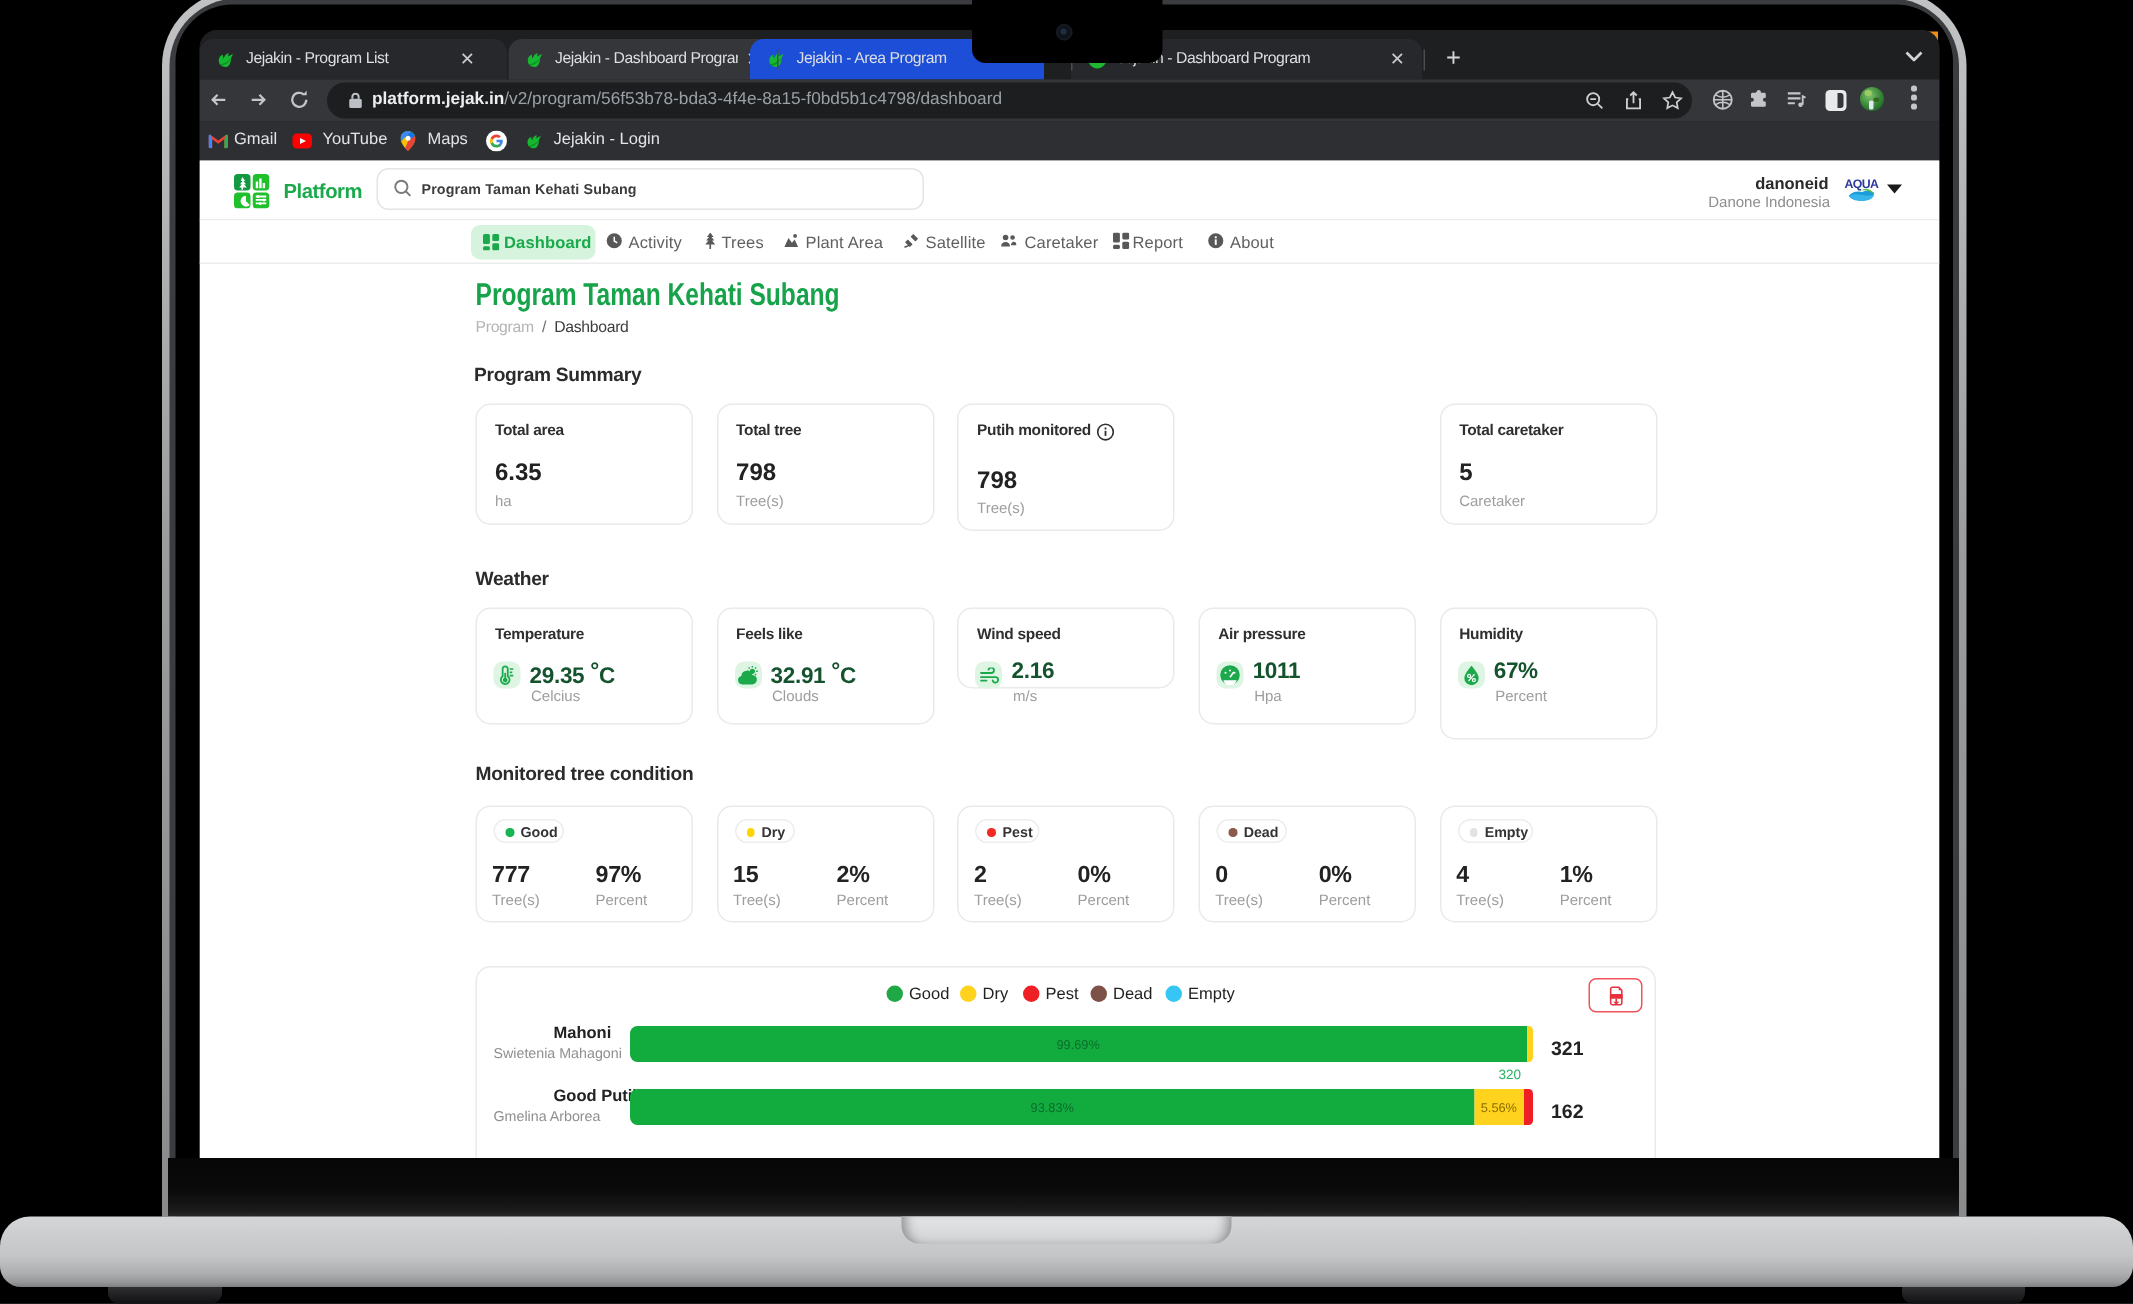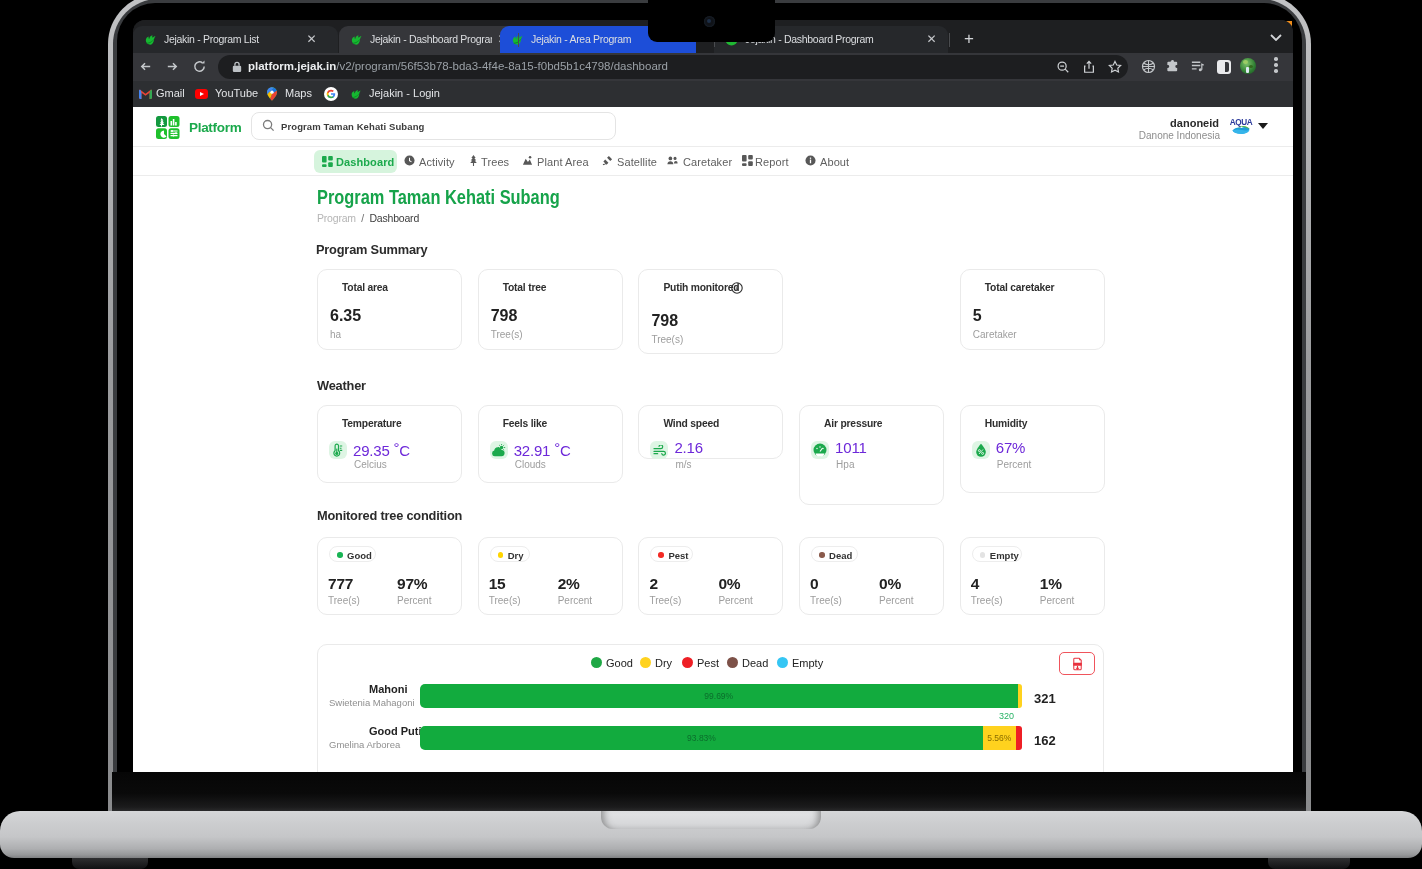--- a/index.html
+++ b/index.html
@@ -65,26 +65,26 @@
   #pgnav { position:absolute; left:0; top:40px; width:100%; height:29px; background:#fff; border-bottom:1px solid #ececec; }
   .nav-item { position:absolute; top:0px; height:29px; font-size:11px; color:#5f5f5f; }
   .nav-item .lbl { position:absolute; left:15px; top:9px; white-space:nowrap; letter-spacing:.1px; }
   .nav-item .ico { position:absolute; left:0; top:8px; width:11px; height:11px; }
   #nav-dash { left:181px; top:3px; width:83px; height:23px; background:#d6f4dd; border-radius:6px; color:#1ba94c; font-weight:bold; }
   #nav-dash .ico { left:8px; top:6px; }
   #nav-dash .lbl { left:22px; top:6px; }
   .sechead { font-size:12.8px; font-weight:bold; color:#2b2b2b; letter-spacing:-.2px; }
 
   .card { position:absolute; width:145px; background:#fff; border:1px solid #eaeaea; border-radius:10px; }
-  .card .cl { position:absolute; left:12px; top:12px; font-size:10.3px; font-weight:bold; color:#2f2f2f; letter-spacing:-.2px;margin-left:12px; }
+  .card .cl { position:absolute; left:12px; top:12px; font-size:10.3px; font-weight:bold; color:#2f2f2f; letter-spacing:-.2px; }
   .card .cv { position:absolute; left:12px; font-size:16px; font-weight:bold; color:#222; }
   .card .cs { position:absolute; left:12px; font-size:10px; color:#9d9d9d; }
 
   .wicon { position:absolute; left:11px; top:35px; width:18px; height:18px; border-radius:6px; background:#def5e4; }
-  .wv { position:absolute; left:35px; top:33px; font-size:15px; font-weight:normal; color:#6d28d9; letter-spacing:-.2px; }
+  .wv { position:absolute; left:35px; top:33px; font-size:15px; font-weight:bold; color:#14532d; letter-spacing:-.2px; }
   .ws { position:absolute; left:36px; top:53px; font-size:10px; color:#9d9d9d; }
 
   .pill { position:absolute; left:11px; top:7.5px; height:16.5px; border:1px solid #ededed; border-radius:9px; font-size:9.5px; color:#333; font-weight:bold; }
   .pill .dot { position:absolute; left:7px; top:5.5px; width:5.5px; height:5.5px; border-radius:50%; }
   .pill .pt { position:absolute; left:17px; top:3px; }
   .cnum { position:absolute; top:37px; font-size:15.5px; font-weight:bold; color:#222; letter-spacing:-.2px; }
   .csub { position:absolute; top:57px; font-size:10px; color:#9d9d9d; }
 
   #chart { position:absolute; left:184px; top:537px; width:787px; height:170px; border:1px solid #eaeaea; border-radius:10px; background:#fff; }
   .leg { position:absolute; top:11px; height:12px; font-size:11px; color:#222; }
@@ -391,21 +391,21 @@
           <div class="ws">Clouds</div>
         </div>
       <div class="card" style="left:505.4px;top:298px;height:54px;">
           <div class="cl">Wind speed</div>
         <div class="wicon"><svg viewBox="0 0 14 12" width="13" height="11" style="margin:3.5px 2.5px;">
               <path d="M1 4h7.5a2 2 0 1 0-2-2.4M1 7h10.5a2 2 0 1 1-2 2.4M1 9.5h4" stroke="#1ba94c" stroke-width="1.3" fill="none" stroke-linecap="round"></path>
             </svg></div>
         <div class="wv">2.16</div>
           <div class="ws">m/s</div>
         </div>
-      <div class="card" style="left:666.1px;top:298px;height:100px;border-radius:10px;">
+      <div class="card" style="left:666.1px;top:298px;height:78px;border-radius:10px;">
           <div class="cl">Air pressure</div>
         <div class="wicon"><svg viewBox="0 0 14 14" width="14" height="14" style="margin:2px;">
               <circle cx="7" cy="7" r="6.5" fill="#1ba94c"></circle>
               <path d="M2.5 10.5h9a4.7 4.7 0 0 1-9 0z" fill="#fff"></path>
               <path d="M7 8.5L9.5 5" stroke="#fff" stroke-width="1.1"></path>
               <circle cx="4" cy="5.5" r=".7" fill="#fff"></circle>
               <circle cx="7" cy="4" r=".7" fill="#fff"></circle>
               <circle cx="10" cy="5.5" r=".7" fill="#fff"></circle>
             </svg></div>
         <div class="wv">1011</div>

